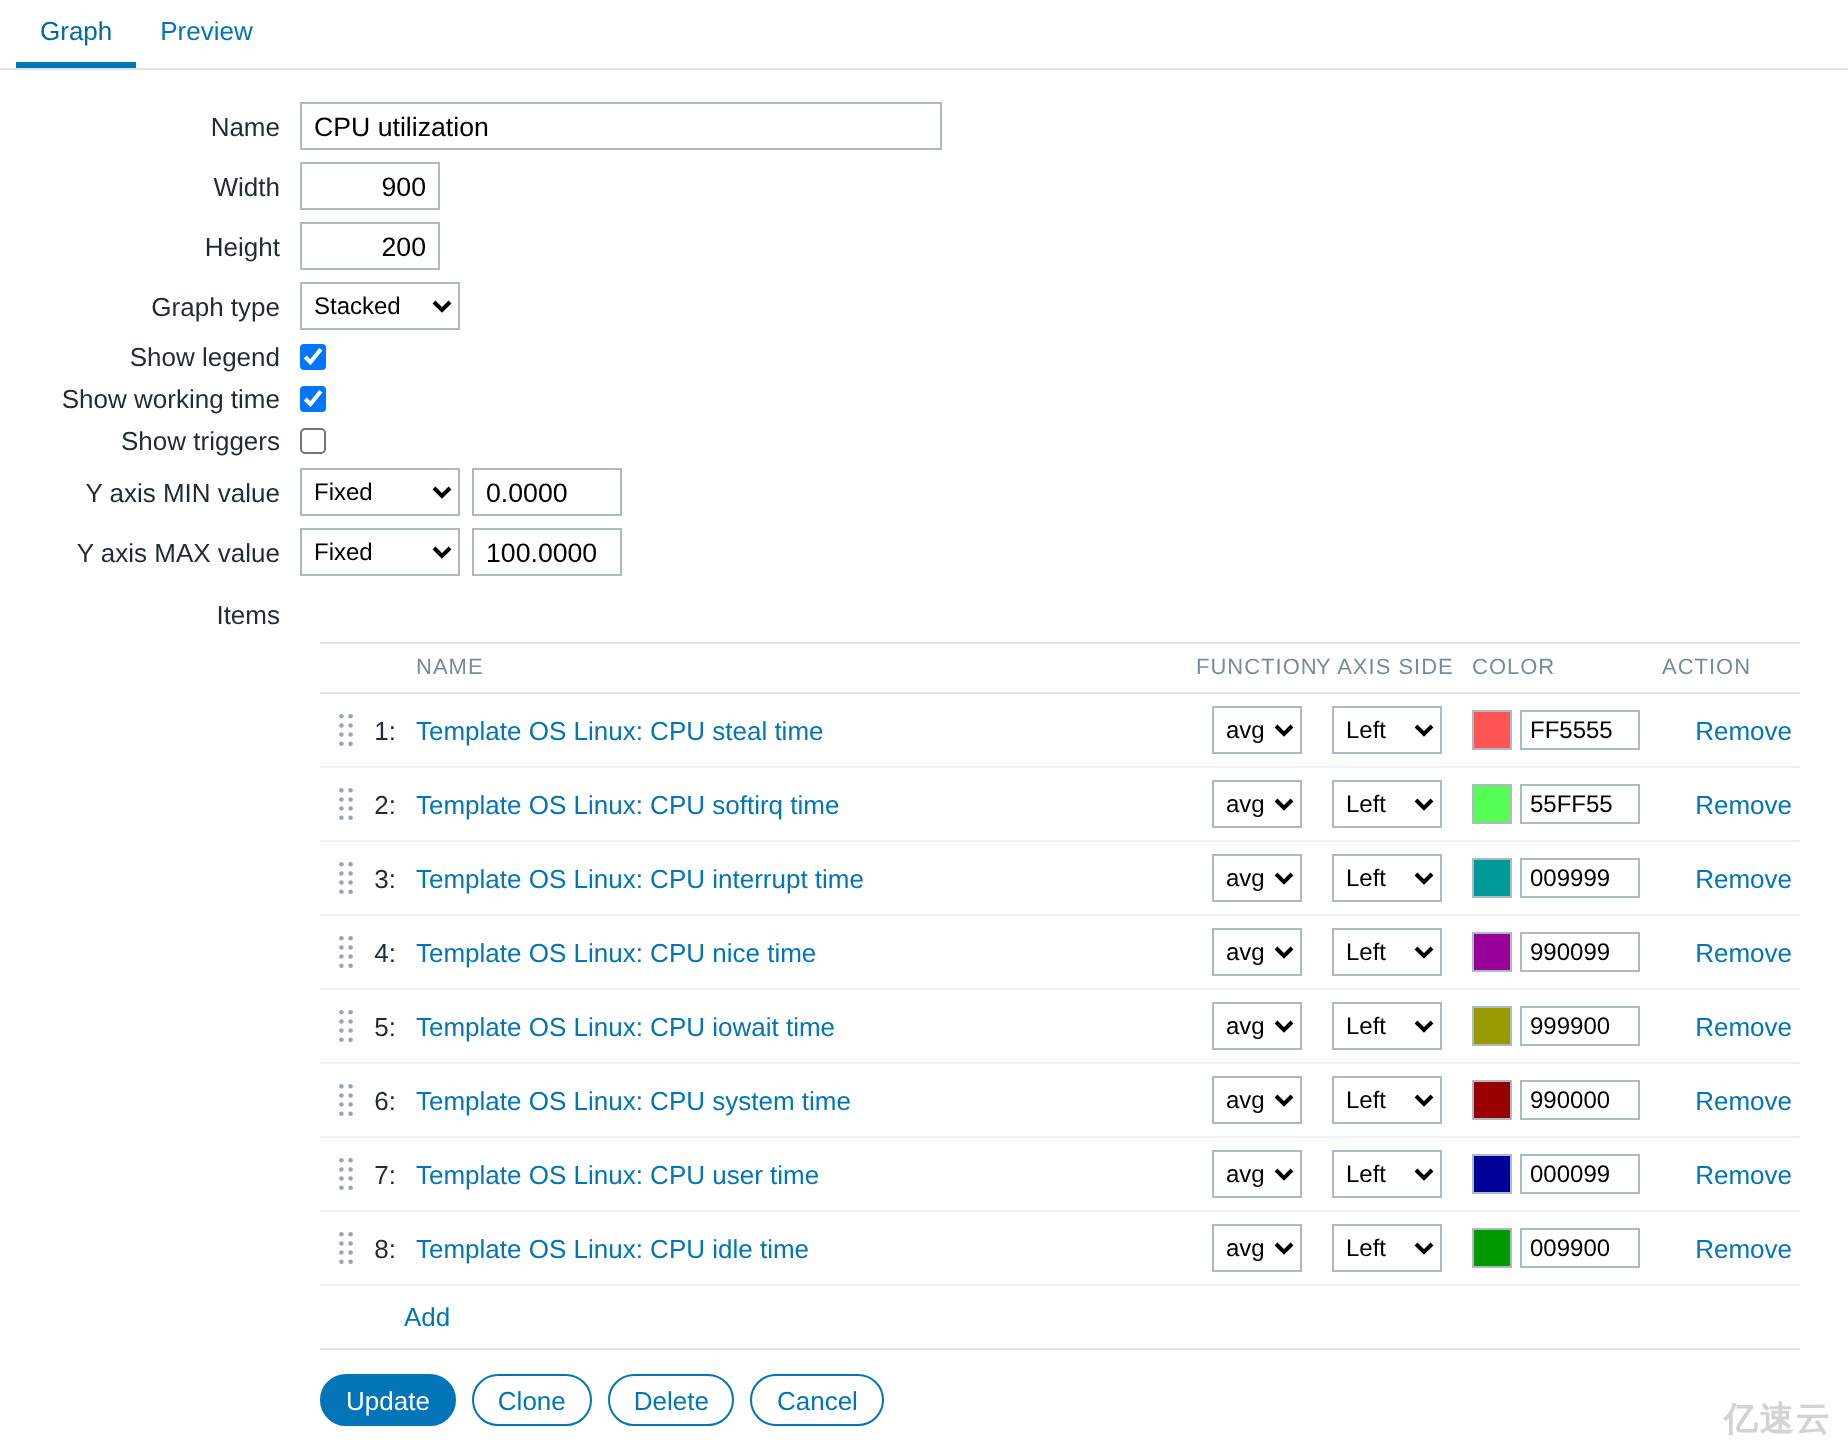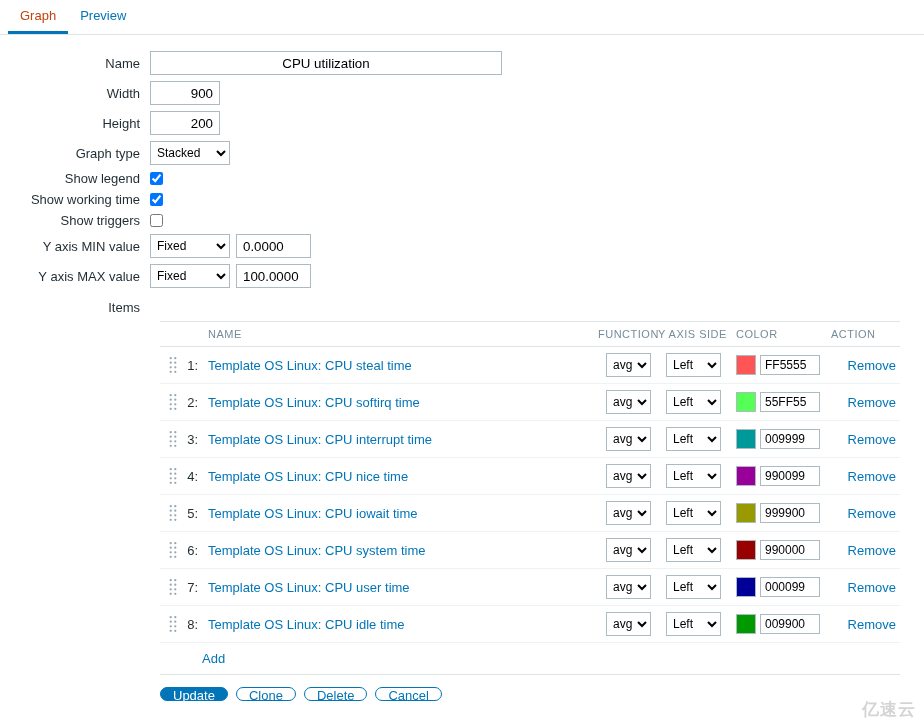--- a/index.html
+++ b/index.html
@@ -1,24 +1,24 @@
 <!DOCTYPE html>
 <html><head>
 <meta charset="utf-8">
 <style>
   * { box-sizing: border-box; margin: 0; padding: 0; }
   body { font-family: Arial, Helvetica, sans-serif; font-size: 13px; color: #1f2c33; background: #fff; width: 924px; }
   .tabs { display: flex; border-bottom: 1px solid #dfe4e7; padding: 0 8px; }
   .tab { padding: 8px 12px; color: #0275b8; cursor: pointer; }
-  .tab.active { color: #c2410c; border-bottom: 3px solid #0275b8; font-weight: normal; }
+  .tab.active { color: #0369a1; border-bottom: 3px solid #0275b8; font-weight: normal; }
   .form { padding: 10px 0 20px 0; }
   .row { display: flex; align-items: center; margin: 6px 0; }
   .row .label { width: 150px; text-align: right; padding-right: 10px; color: #1f2c33; font-size: 13px; }
   .row .field { display: flex; align-items: center; gap: 6px; }
-  input[type="text"].wide { width: 352px; height: 24px; padding: 2px 6px; border: 1px solid #acbbc2; text-align: center; }
+  input[type="text"].wide { width: 321px; height: 24px; padding: 2px 6px; border: 1px solid #acbbc2; }
   input[type="text"].num { width: 70px; height: 24px; padding: 2px 6px; border: 1px solid #acbbc2; text-align: right; }
   input[type="text"].numl { width: 75px; height: 24px; padding: 2px 6px; border: 1px solid #acbbc2; text-align: left; }
   select { height: 24px; border: 1px solid #acbbc2; background: #fff; padding: 0 2px; font-size: 12px; }
   select.gt { width: 80px; }
   select.fx { width: 45px; }
   select.sd { width: 55px; }
   .items-wrap { margin-left: 160px; width: 740px; border: 1px solid #dfe4e7; border-left: none; border-right: none; }
   .items-head, .items-row { display: flex; align-items: center; padding: 6px 4px; }
   .items-head { color: #768d99; font-size: 11px; letter-spacing: 0.5px; border-bottom: 1px solid #dfe4e7; }
   .items-row { border-bottom: 1px solid #eef2f4; min-height: 34px; }
@@ -29,21 +29,21 @@
   .col-side { width: 70px; display:flex; justify-content:flex-start; }
   .col-color { width: 95px; display:flex; align-items:center; gap:4px; }
   .col-action { width: 65px; text-align: right; }
   .swatch { width: 20px; height: 20px; border: 1px solid #acbbc2; display:inline-block; }
   .colorcode { width: 60px; height: 20px; border: 1px solid #acbbc2; padding: 0 4px; font-size:12px; }
   .link { color: #0275b8; text-decoration: none; cursor: pointer; }
   .drag-handle { width: 8px; height: 16px; display:inline-block; }
   .drag-handle svg { width: 8px; height: 16px; }
   .add-row { padding: 8px 4px 8px 42px; }
   .btns { margin-left: 160px; margin-top: 12px; display:flex; gap:8px; }
-  .btn { height: 14px; padding: 0 12px; border: 1px solid #0275b8; background:#fff; color:#0275b8; cursor:pointer; font-size:13px; border-radius:13px; }
+  .btn { height: 26px; padding: 0 12px; border: 1px solid #0275b8; background:#fff; color:#0275b8; cursor:pointer; font-size:13px; border-radius:13px; }
   .btn.primary { background:#0275b8; color:#fff; }
   .watermark { position: absolute; right: 8px; bottom: 6px; opacity: 0.25; font-size: 17px; font-weight: bold; color: #555; letter-spacing: 1px; pointer-events:none; }
   .items-head .hname { flex:1; padding-left: 44px; }
   .items-head .hfn { width:60px;margin-left:36px; }
   .items-head .hside { width:78px; }
   .items-head .hcolor { width:95px; }
   .items-head .haction { width:65px; text-align:left; }
 </style>
 </head>
 <body>

